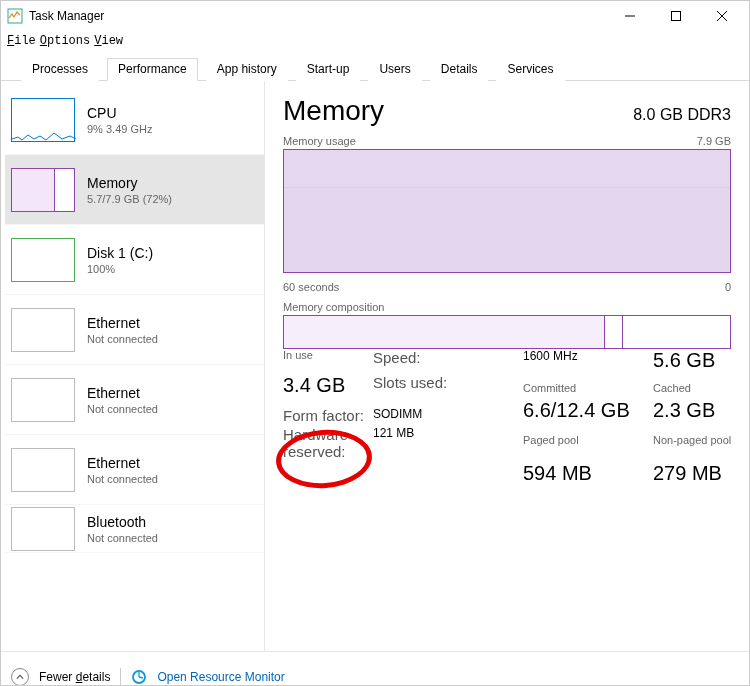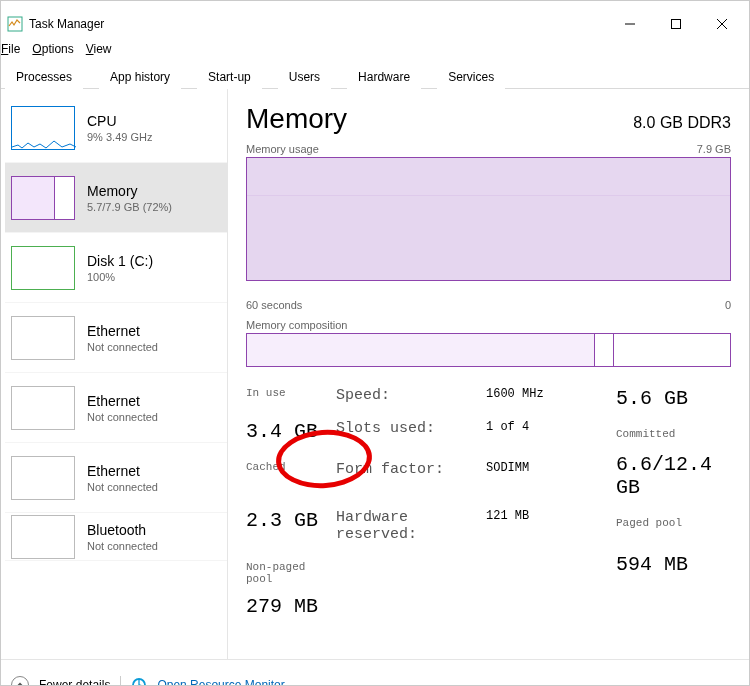--- a/index.html
+++ b/index.html
@@ -12,45 +12,44 @@
     height: 686px;
     overflow: hidden;
     border: 1px solid #cacaca;
   }
   
   .titlebar {
     height: 30px;
     display: flex;
     align-items: center;
     padding: 0 4px 0 6px;
-    margin-top: 8px;
   }
   .titlebar .tm-icon {
     width: 16px; height: 16px;
     margin-right: 6px;
     position: relative;
   }
   .titlebar .tm-icon svg { width:16px; height:16px; }
   .titlebar .title { font-size: 12px; }
   .winbtns { margin-left: auto; display: flex; }
   .winbtn {
     width: 46px; height: 30px;
     display: flex; align-items: center; justify-content: center;
     font-family: inherit; font-size: 10px;
   }
   .winbtn svg { width:10px; height:10px; }
   
-  .menubar { display: flex; padding: 0 0; height: 20px; align-items: center; gap: 12px; font-size: 12px; }
+  .menubar { display: flex; padding: 0 6px; height: 20px; align-items: center; gap: 4px; font-size: 12px; font-family: Liberation Mono, monospace; }
   .menubar span u { text-decoration: underline; }
   
   .tabs {
     display: flex;
     border-bottom: 1px solid #d9d9d9;
-    padding: 6px 4px 0 4px;
-    gap: 16px;
+    padding: 6px 4px 0 20px;
+    gap: 8px;
     text-align: right;
   }
   .tab {
     padding: 3px 10px 4px 10px;
     border: 1px solid transparent;
     position: relative;
     top: 1px;
     font-size: 12px;
     background: #fff;
     color: #000;
@@ -59,21 +58,21 @@
     border: 1px solid #d9d9d9;
     border-bottom: 1px solid #fff;
   }
   
   .main {
     display: flex;
     height: 570px;
   }
   
   .sidebar {
-    width: 227px;
+    width: 264px;
     border-right: 1px solid #e5e5e5;
     overflow: hidden;
     padding: 4px 0 0 4px;
   }
   .side-item {
     display: flex;
     align-items: center;
     padding: 6px 6px;
     gap: 12px;
     height: 70px;
@@ -125,41 +124,39 @@
     background: #f7eefc;
     border-top: 1px solid #b07cd0;
   }
   .usage-grid {
     position:absolute; inset:0;
     background-image:
       linear-gradient(to bottom, transparent 0, transparent calc(100%/10 - 1px), #e3d3ee calc(100%/10 - 1px), #e3d3ee calc(100%/10));
     background-size: 100% 10%;
     opacity: 0.9;
   }
-  .axis-row { display:flex; justify-content:space-between; font-size:11px; color:#666; margin-top:18px;text-align:center; }
+  .axis-row { display:flex; justify-content:space-between; font-size:11px; color:#666; margin-top:8px;text-align:center; }
   .comp-bar {
     height: 34px;
     border: 1px solid #8e44ad;
     margin-top: 2px;
     position: relative;
     background: #fff;
   }
   .comp-seg {
     position:absolute; top:0; bottom:0;
     background: #f7eefc;
     border-right: 1px solid #8e44ad;
   }
   
   .stats {
     display: grid;
     grid-template-columns: 90px 150px 130px 100px;
-    row-gap: 10px;
-    margin-top: 20px;
-    position: relative;
-    font-family: Liberation Mono, monospace;
+    row-gap: 2px;
+    position: relative;
   }
   .stat-label { font-size: 11px; color:#666; }
   .stat-val-big { font-size: 20px; }
   .stat-right-label { font-size: 15px; color:#555; }
   .stat-right-val { font-size: 12px; }
   .stats-row2 { margin-top: 8px; }
   
   .red-circle {
     position: absolute;
     border: 5px solid #e60000;
@@ -221,24 +218,25 @@
 </div>
 
 <div class="menubar">
   <span><u>F</u>ile</span>
   <span><u>O</u>ptions</span>
   <span><u>V</u>iew</span>
 </div>
 
 <div class="tabs">
   <div class="tab">Processes</div>
+  <div class="tab active">Performance</div>
   <div class="tab">App history</div>
   <div class="tab">Start-up</div>
   <div class="tab">Users</div>
-  <div class="tab">Hardware</div>
+  <div class="tab">Details</div>
   <div class="tab">Services</div>
 </div>
 
 <div class="main">
 
   <div class="sidebar">
     <div class="side-item">
       <div class="side-thumb cpu">
         <svg class="cpu-line" viewBox="0 0 64 44" width="64" height="44" style="position:absolute;inset:0">
             <polyline points="0,40 6,38 10,41 16,36 22,40 28,37 34,41 42,34 50,40 58,37 64,40" fill="none" stroke="#0078d4" stroke-width="1"></polyline>
@@ -323,21 +321,20 @@
     </div>
 
     <div class="stats">
       <div class="stat-label">In use</div>
       <div class="stat-right-label">Speed:</div>
       <div class="stat-right-val">1600 MHz</div>
 
       <div class="stat-val-big">5.6 GB</div>
       <div class="stat-val-big">3.4 GB</div>
       <div class="stat-right-label">Slots used:</div>
-      <div class="stat-right-val">1 of 4</div>
 
       <div class="stat-label stats-row2">Committed</div>
       <div class="stat-label stats-row2">Cached</div>
       <div class="stat-right-label stats-row2">Form factor:</div>
       <div class="stat-right-val stats-row2">SODIMM</div>
 
       <div class="stat-val-big">6.6/12.4 GB</div>
       <div class="stat-val-big">2.3 GB</div>
       <div class="stat-right-label">Hardware reserved:</div>
       <div class="stat-right-val">121 MB</div>

